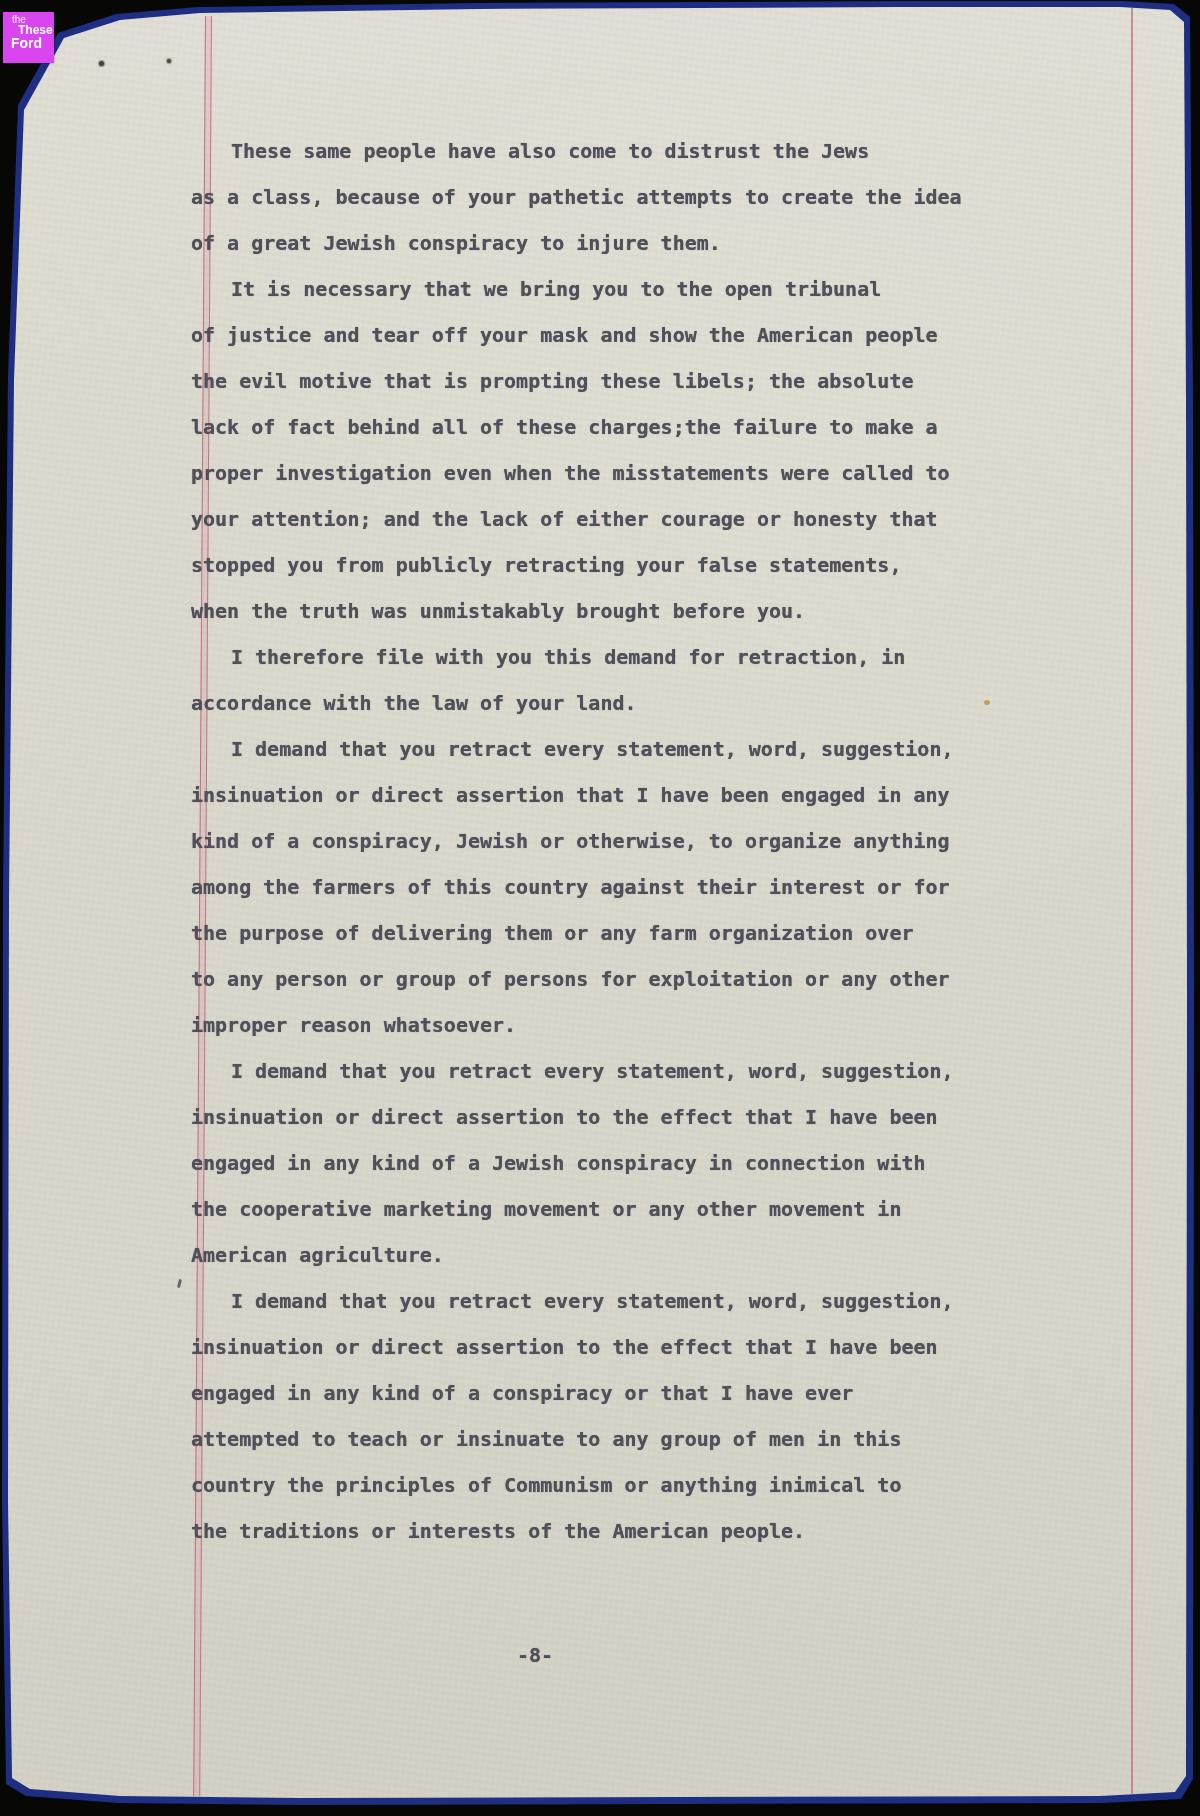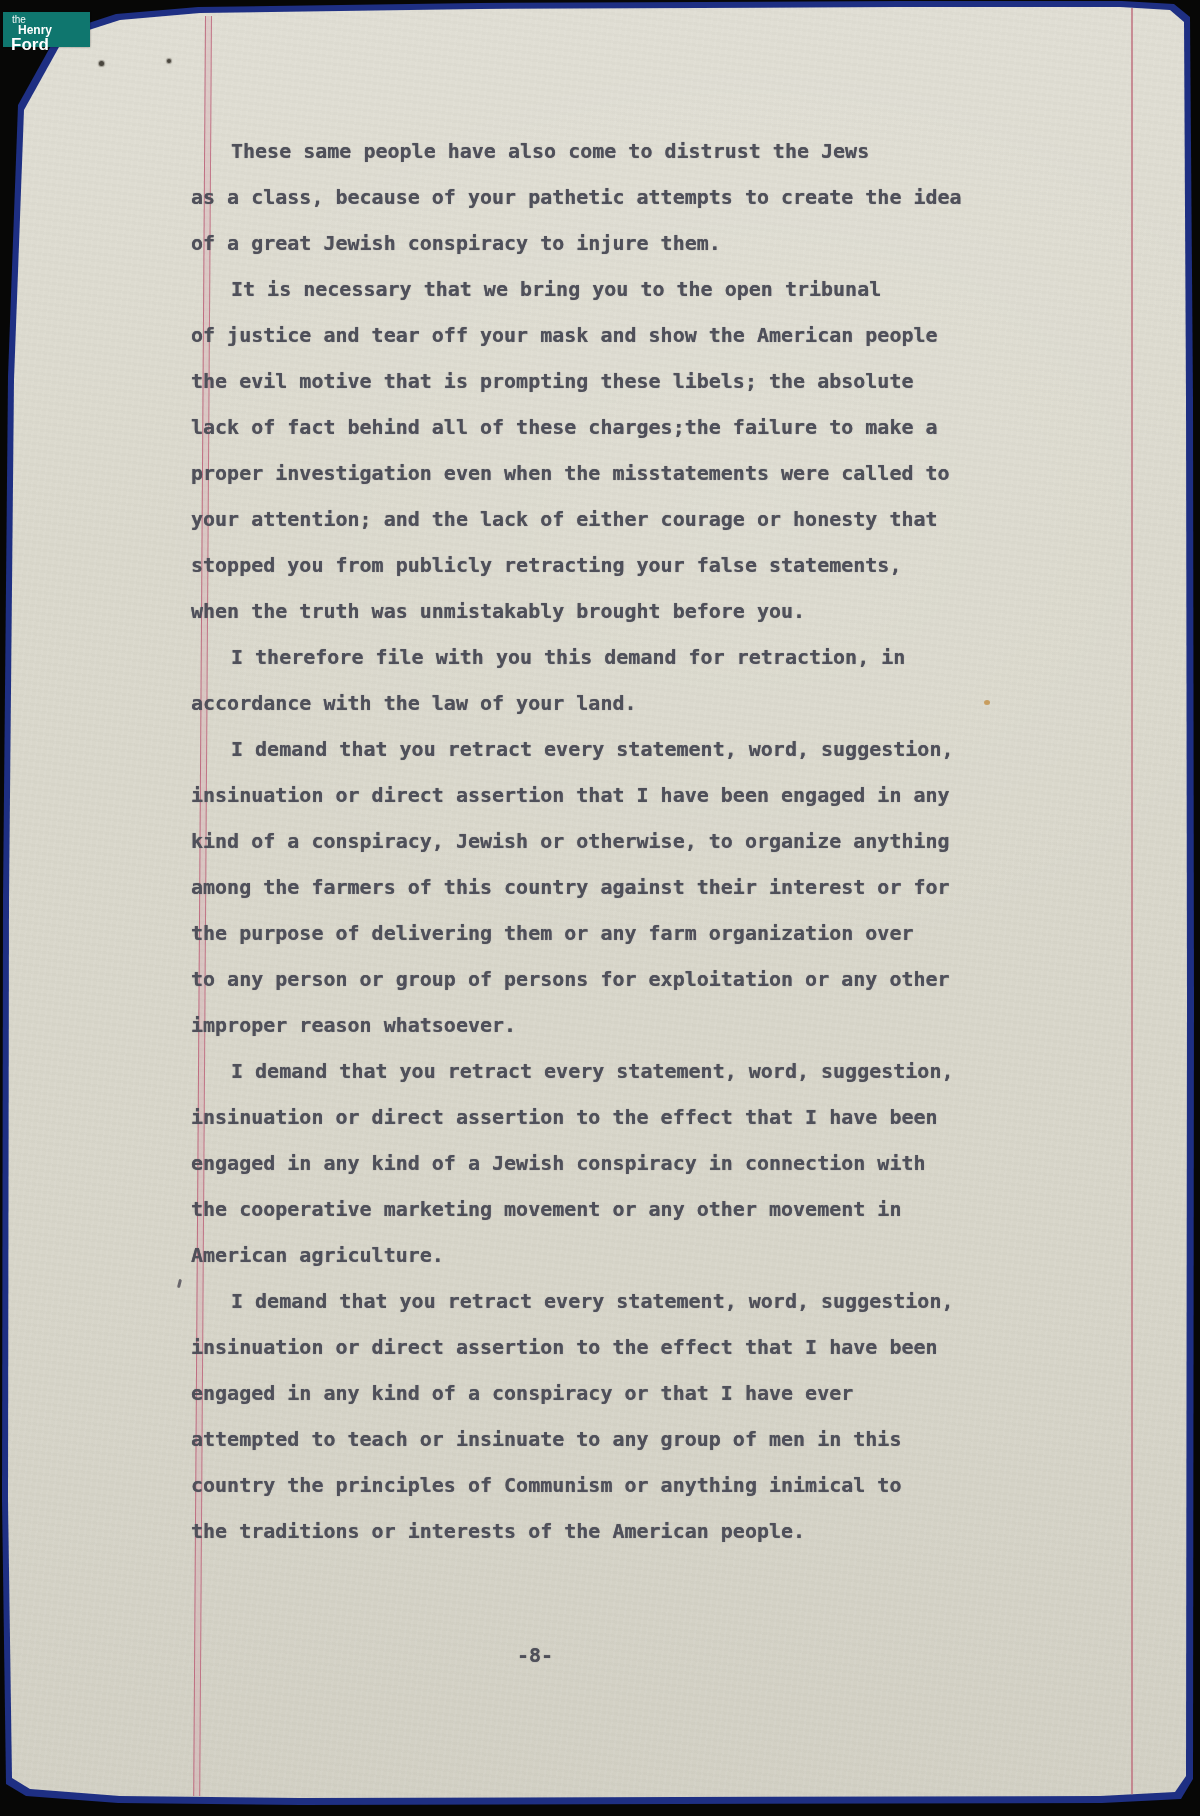--- a/index.html
+++ b/index.html
@@ -68,30 +68,29 @@
   .text-block .line.indent{padding-left:40px;}
 
   .page-number{
     position:absolute;left:495px;top:1632px;width:80px;height:46px;
     color:#4f505a;font-size:20px;line-height:46px;text-align:center;
     text-shadow:0 0 0.8px rgba(64,64,76,0.75);
   }
 
   
   .logo{
-    position:absolute;left:3px;top:12px;width:51px;height:35px;
-    background:#0f766e;
+    position:absolute;left:3px;top:12px;width:51px;height:51px;
+    background:#d946ef;
     font-family:"Liberation Sans", sans-serif;color:#ffffff;
     box-shadow:0 0 2px rgba(0,0,0,.4);
-    padding-left:36px;
   }
   .logo span{position:absolute;white-space:nowrap;}
   .logo-the  {left:9px; top:2px; font-size:10px;font-weight:400;opacity:.95;}
   .logo-henry{left:15px;top:11px;font-size:12px;font-weight:700;}
-  .logo-ford {left:8px; top:23px;font-size:17px;font-weight:700;text-align:right;}
+  .logo-ford {left:8px; top:23px;font-size:14px;font-weight:700;text-align:right;}
 </style>
 </head>
 <body>
 
 <div class="scan">
   <div class="edge-trim"></div>
 
   <div class="paper">
     <div class="mline"></div>
     <div class="rline"></div>
@@ -101,16 +100,16 @@
     <div class="speck"></div>
     <div class="stray"></div>
 
     <div class="text-block"><div class="line indent">These same people have also come to distrust the Jews</div><div class="line">as a class, because of your pathetic attempts to create the idea</div><div class="line">of a great Jewish conspiracy to injure them.</div><div class="line indent">It is necessary that we bring you to the open tribunal</div><div class="line">of justice and tear off your mask and show the American people</div><div class="line">the evil motive that is prompting these libels; the absolute</div><div class="line">lack of fact behind all of these charges;the failure to make a</div><div class="line">proper investigation even when the misstatements were called to</div><div class="line">your attention; and the lack of either courage or honesty that</div><div class="line">stopped you from publicly retracting your false statements,</div><div class="line">when the truth was unmistakably brought before you.</div><div class="line indent">I therefore file with you this demand for retraction, in</div><div class="line">accordance with the law of your land.</div><div class="line indent">I demand that you retract every statement, word, suggestion,</div><div class="line">insinuation or direct assertion that I have been engaged in any</div><div class="line">kind of a conspiracy, Jewish or otherwise, to organize anything</div><div class="line">among the farmers of this country against their interest or for</div><div class="line">the purpose of delivering them or any farm organization over</div><div class="line">to any person or group of persons for exploitation or any other</div><div class="line">improper reason whatsoever.</div><div class="line indent">I demand that you retract every statement, word, suggestion,</div><div class="line">insinuation or direct assertion to the effect that I have been</div><div class="line">engaged in any kind of a Jewish conspiracy in connection with</div><div class="line">the cooperative marketing movement or any other movement in</div><div class="line">American agriculture.</div><div class="line indent">I demand that you retract every statement, word, suggestion,</div><div class="line">insinuation or direct assertion to the effect that I have been</div><div class="line">engaged in any kind of a conspiracy or that I have ever</div><div class="line">attempted to teach or insinuate to any group of men in this</div><div class="line">country the principles of Communism or anything inimical to</div><div class="line">the traditions or interests of the American people.</div></div>
 
     <div class="page-number">-8-</div>
   </div>
 
   <div class="logo">
     <span class="logo-the">the</span>
-    <span class="logo-henry">Henry</span>
+    <span class="logo-henry">These</span>
     <span class="logo-ford">Ford</span>
   </div>
 </div>
 
 </body></html>

